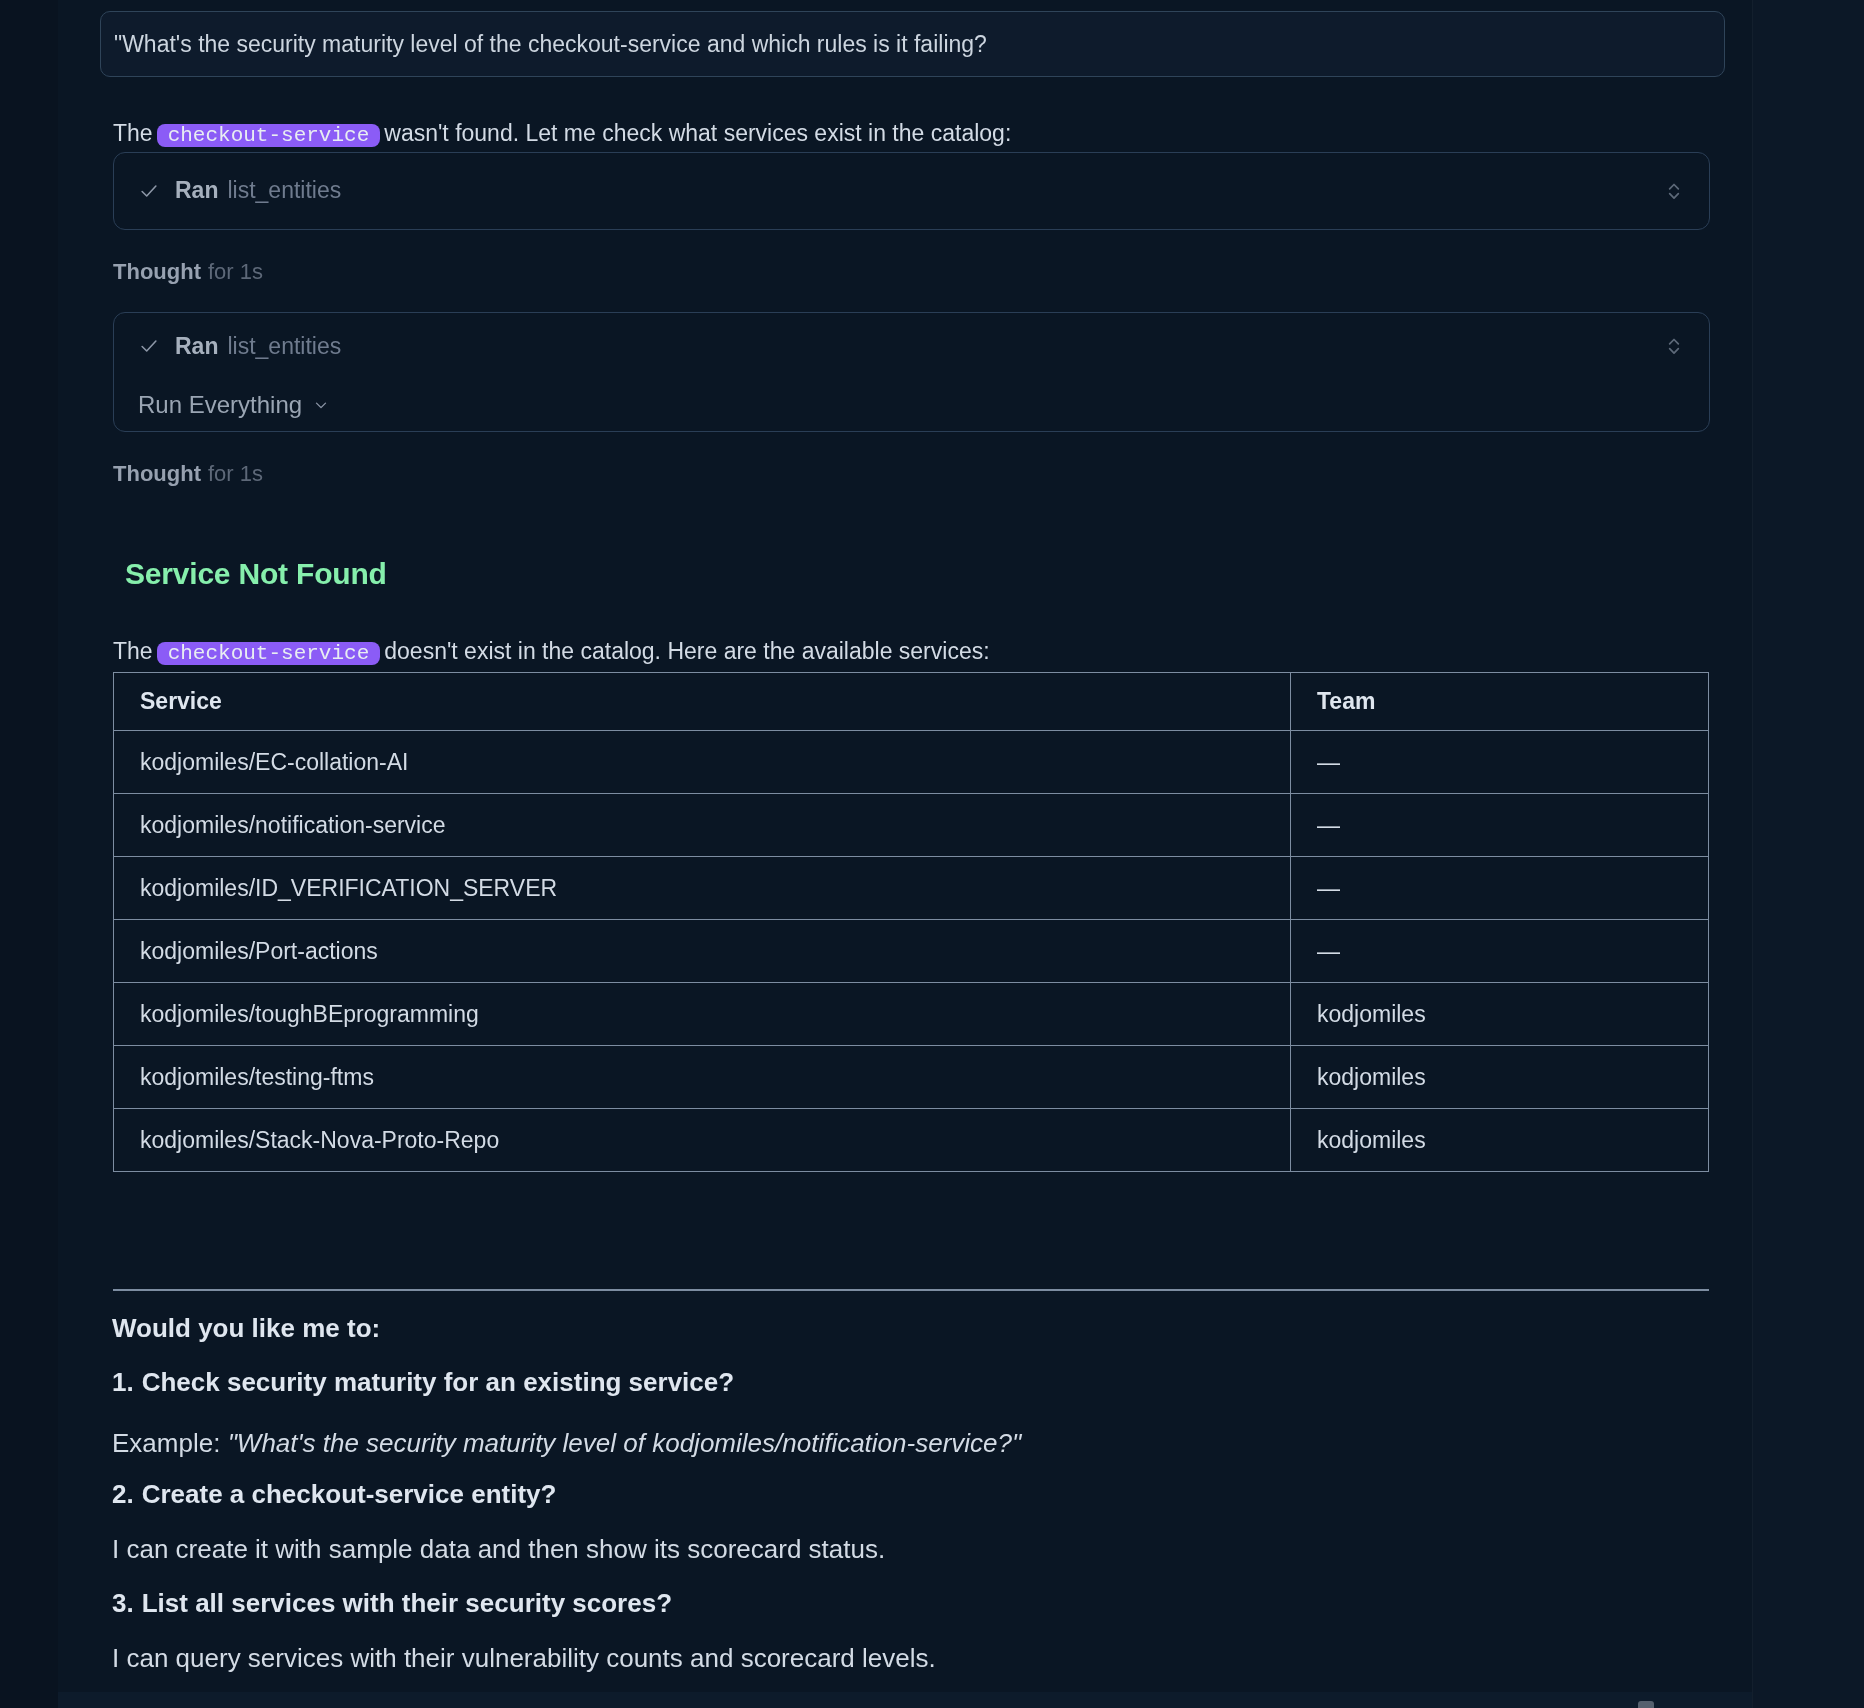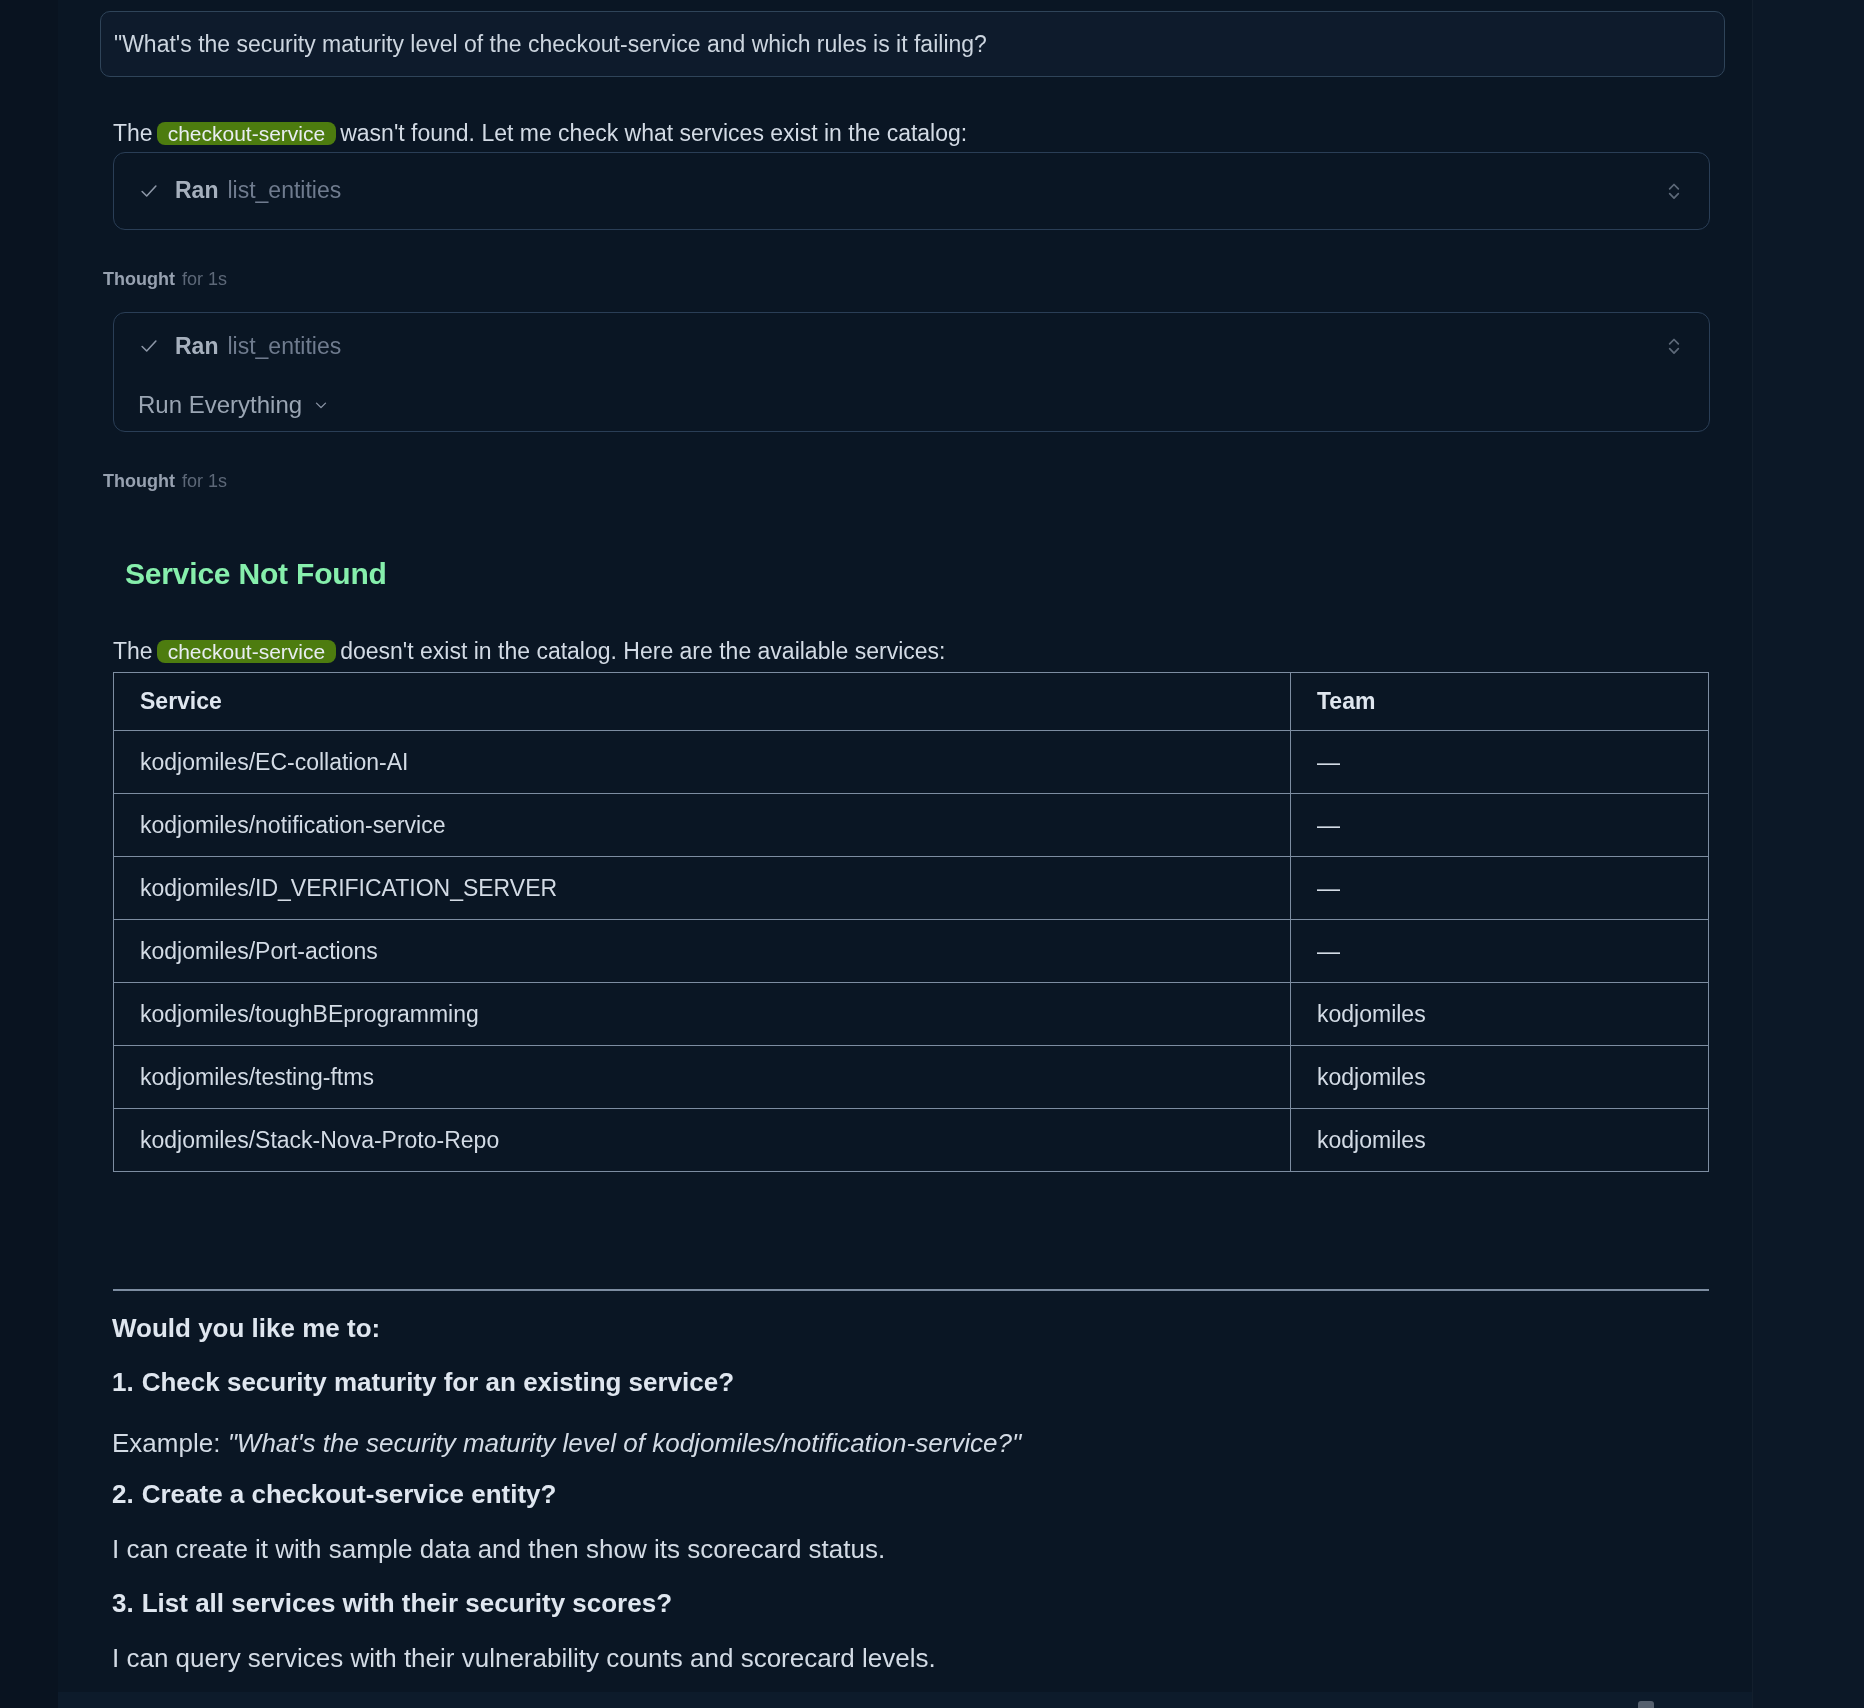--- a/index.html
+++ b/index.html
@@ -15,34 +15,34 @@
   .bottom-handle{position:absolute;left:1638px;top:1701px;width:16px;height:7px;background:#55606e;border-radius:3px 3px 0 0;}
 
   .query-box{
     position:absolute;left:100px;top:11px;width:1625px;height:66px;
     border:1.5px solid #2f4459;border-radius:10px;background:#0e1b2c;
     display:flex;align-items:center;box-sizing:border-box;padding-left:13px;
     font-size:23px;color:#ccd5df;
   }
   .para{position:absolute;left:113px;height:38px;line-height:38px;font-size:23px;color:#d3dbe5;white-space:nowrap;}
   .chip{
-    font-family:Liberation Sans, sans-serif;font-size:21px;color:#e8edf2;
-    background:#4d7c0f;border-radius:8px;padding:0 11px;margin:0 4px;
+    font-family:Liberation Mono, monospace;font-size:21px;color:#e8edf2;
+    background:#8b5cf6;border-radius:8px;padding:0 11px;margin:0 4px;
   }
   .tool-box{
     position:absolute;left:113px;width:1597px;box-sizing:border-box;
     border:1.5px solid #2a3e56;border-radius:12px;background:transparent;
   }
   .tool-row{display:flex;align-items:center;height:60px;padding:0 22px 0 24px;font-size:23px;}
   .tool-row .check{flex:0 0 auto;margin-right:15px;display:flex;}
   .ran{font-weight:600;color:#a6b0bd;margin-right:9px;}
   .tool-name{color:#6f7b8e;}
   .unfold{margin-left:auto;display:flex;}
   .run-everything{color:#9aa5b3;font-size:24px;display:flex;align-items:center;gap:10px;}
-  .thought{position:absolute;left:103px;height:34px;line-height:34px;font-size:18px;white-space:nowrap;margin-top:7px;}
+  .thought{position:absolute;left:113px;height:34px;line-height:34px;font-size:22px;white-space:nowrap;}
   .thought .t1{color:#97a1b0;font-weight:600;}
   .thought .t2{color:#5d6878;margin-left:7px;}
   h2.heading{
     position:absolute;left:113px;top:541px;margin:12px;height:42px;line-height:42px;
     font-size:30px;font-weight:700;color:#86efac;letter-spacing:-0.2px;
   }
   table.services{
     position:absolute;left:113px;top:672px;width:1596px;
     border-collapse:collapse;table-layout:fixed;
     font-size:23px;color:#d3dbe5;padding-left:24px;

